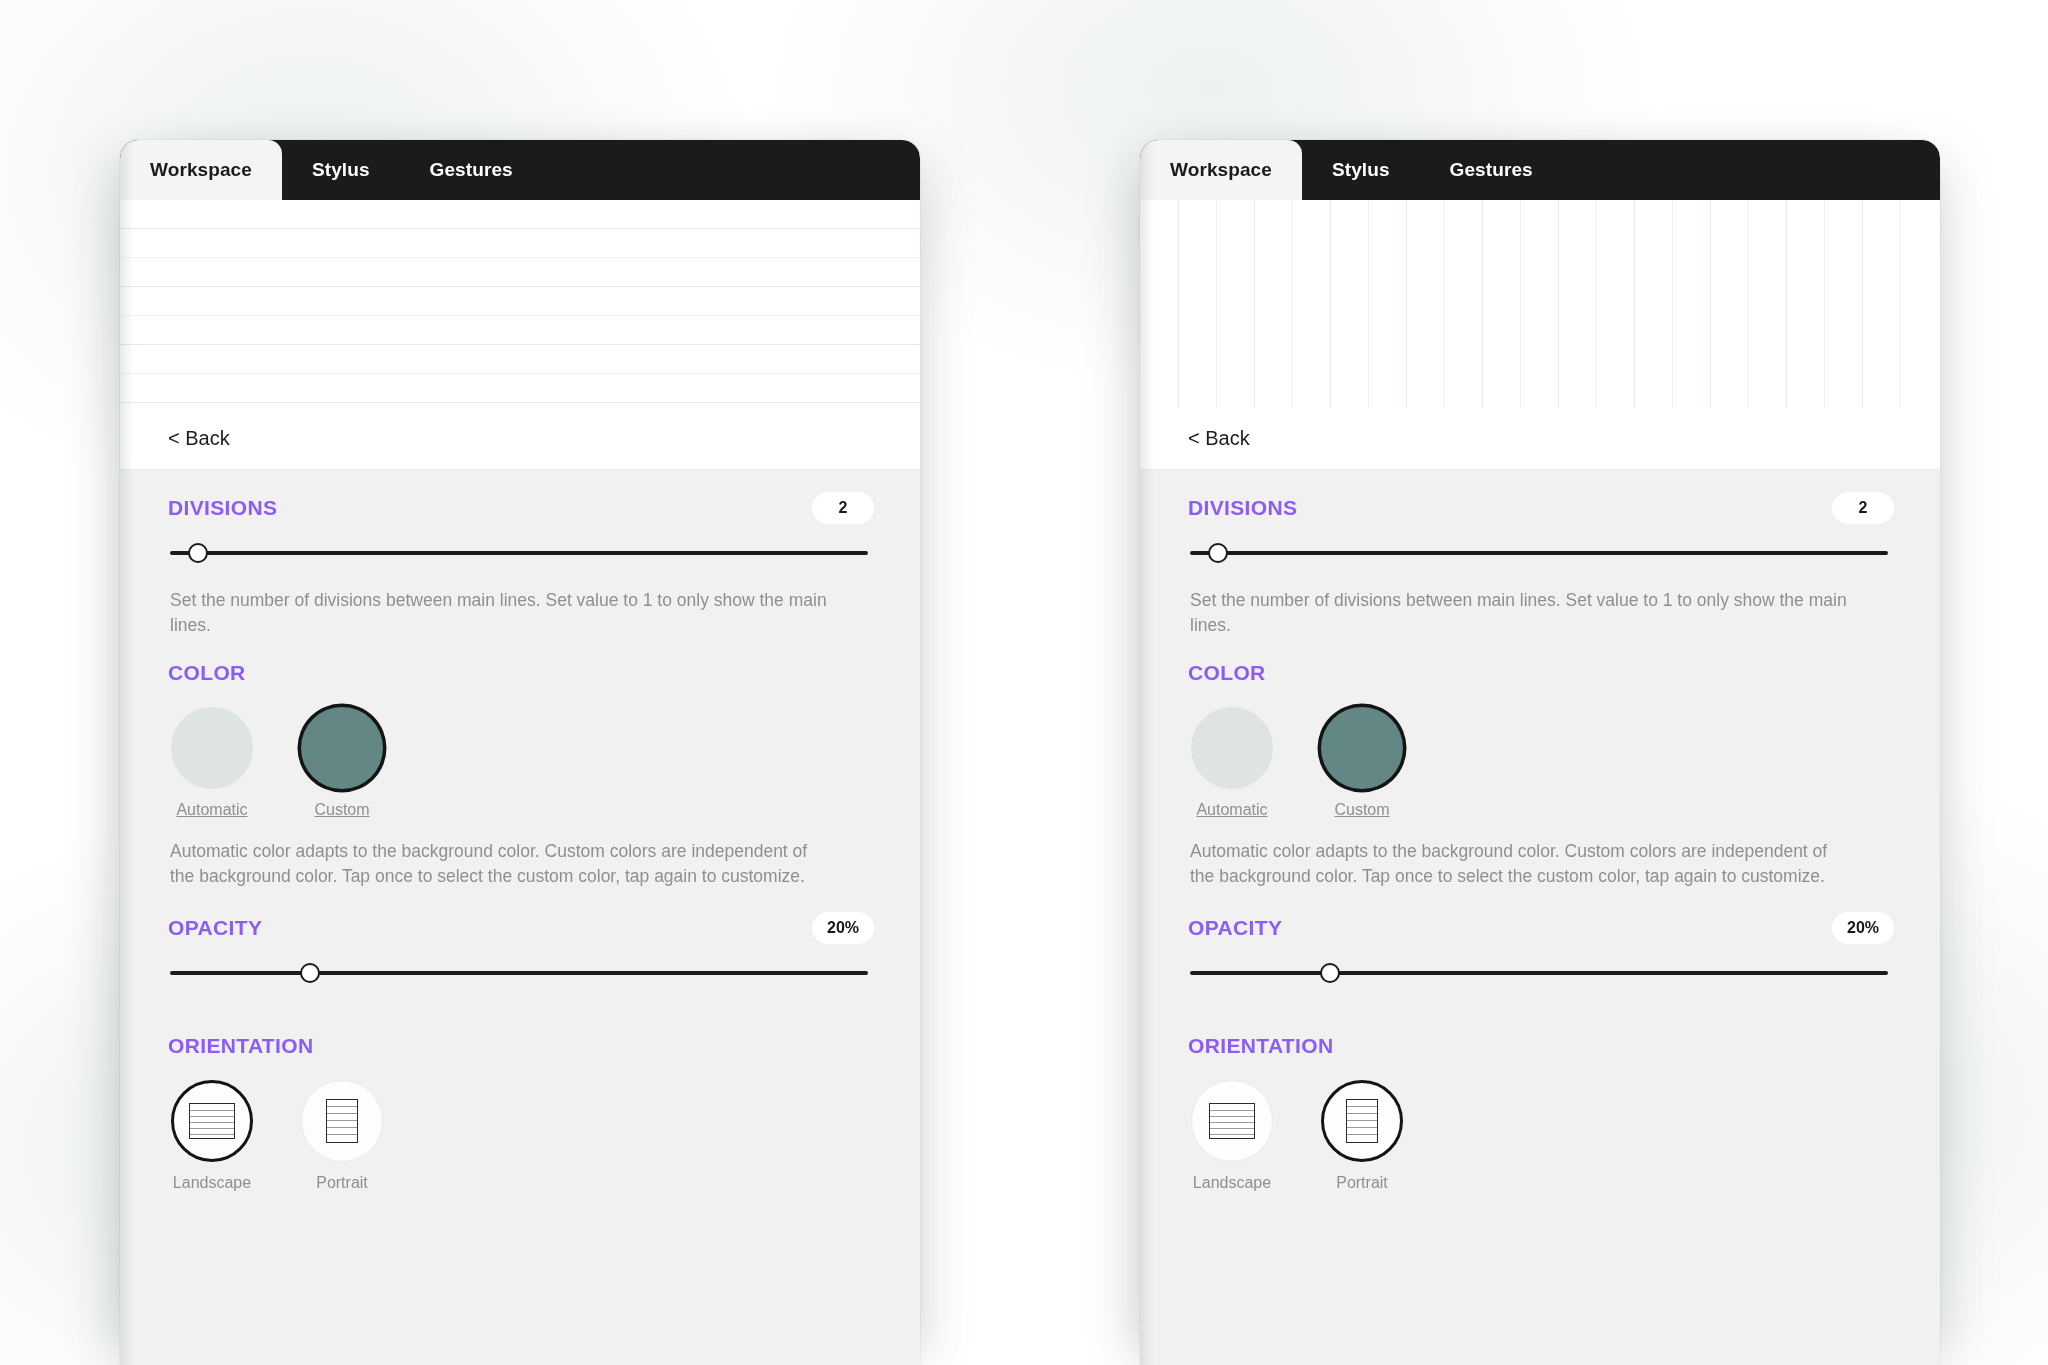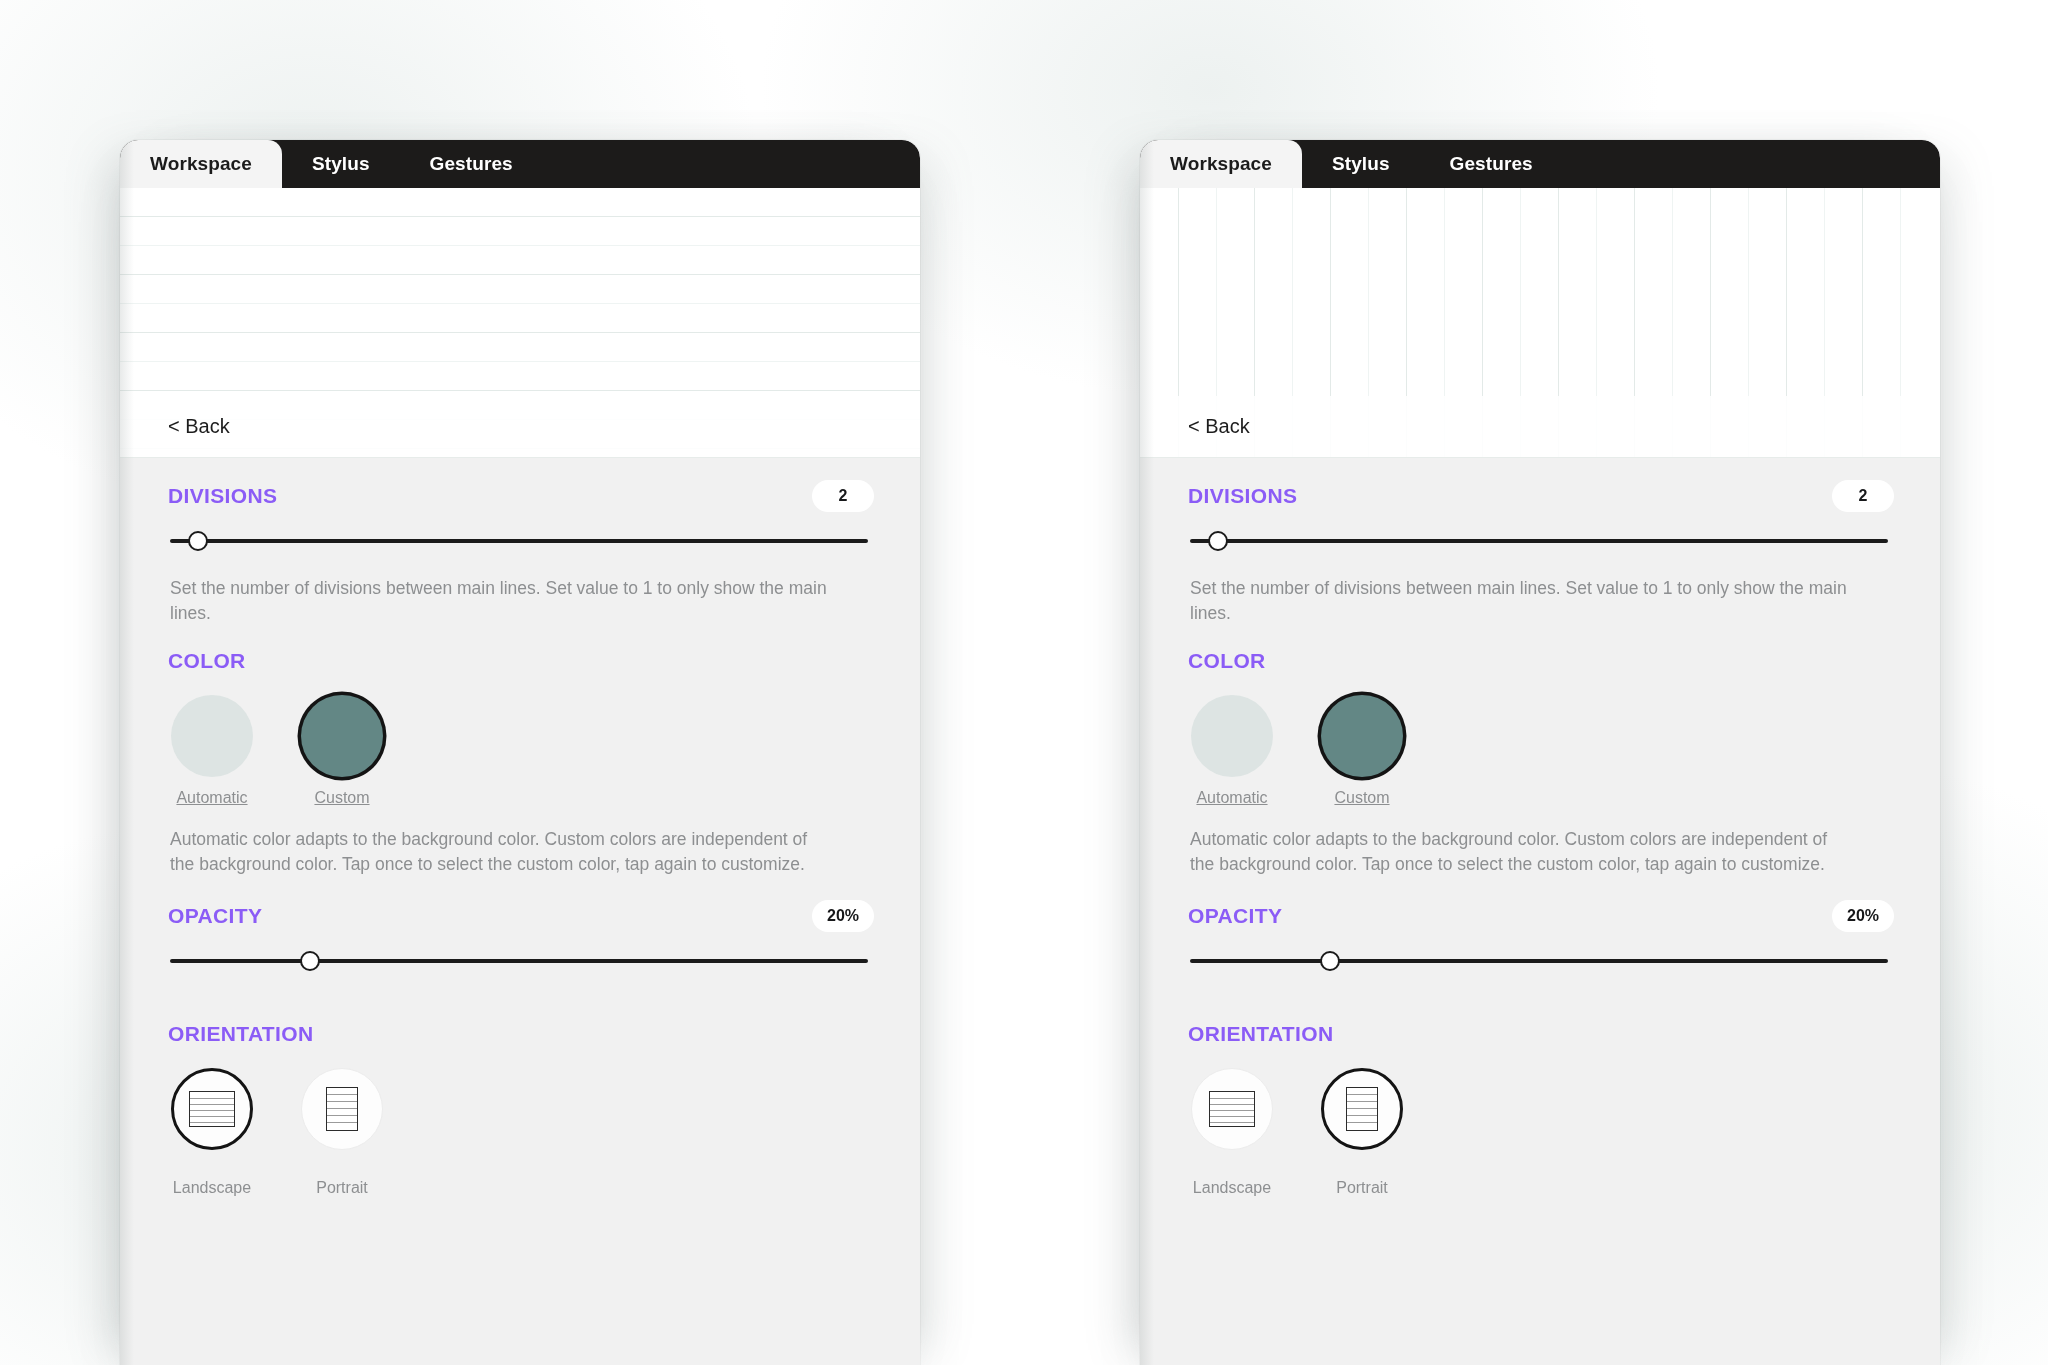--- a/index.html
+++ b/index.html
@@ -58,21 +58,21 @@
     background: linear-gradient(to right, rgba(140,150,148,0.20), rgba(255,255,255,0));
     pointer-events: none;
     z-index: 30;
   }
 
   
   .tabbar {
     position: relative;
     display: flex;
     align-items: stretch;
-    height: 48px;
+    height: 60px;
     background: #1c1b1a;
     border-radius: 18px 18px 0 0;
     overflow: hidden;
     z-index: 12;
   }
   .tab {
     display: flex;
     align-items: center;
     justify-content: center;
     padding: 0 30px;
@@ -225,21 +225,20 @@
     display: flex;
     gap: 42px;
     padding: 22px 0 0 48px;
   }
   .orient-item {
     width: 88px;
     display: flex;
     flex-direction: column;
     align-items: center;
     cursor: pointer;
-    gap: 17px;
   }
   .orient-circle {
     width: 82px;
     height: 82px;
     border-radius: 50%;
     background: #fdfdfd;
     border: 1.5px solid #ececec;
     display: flex;
     align-items: center;
     justify-content: center;

